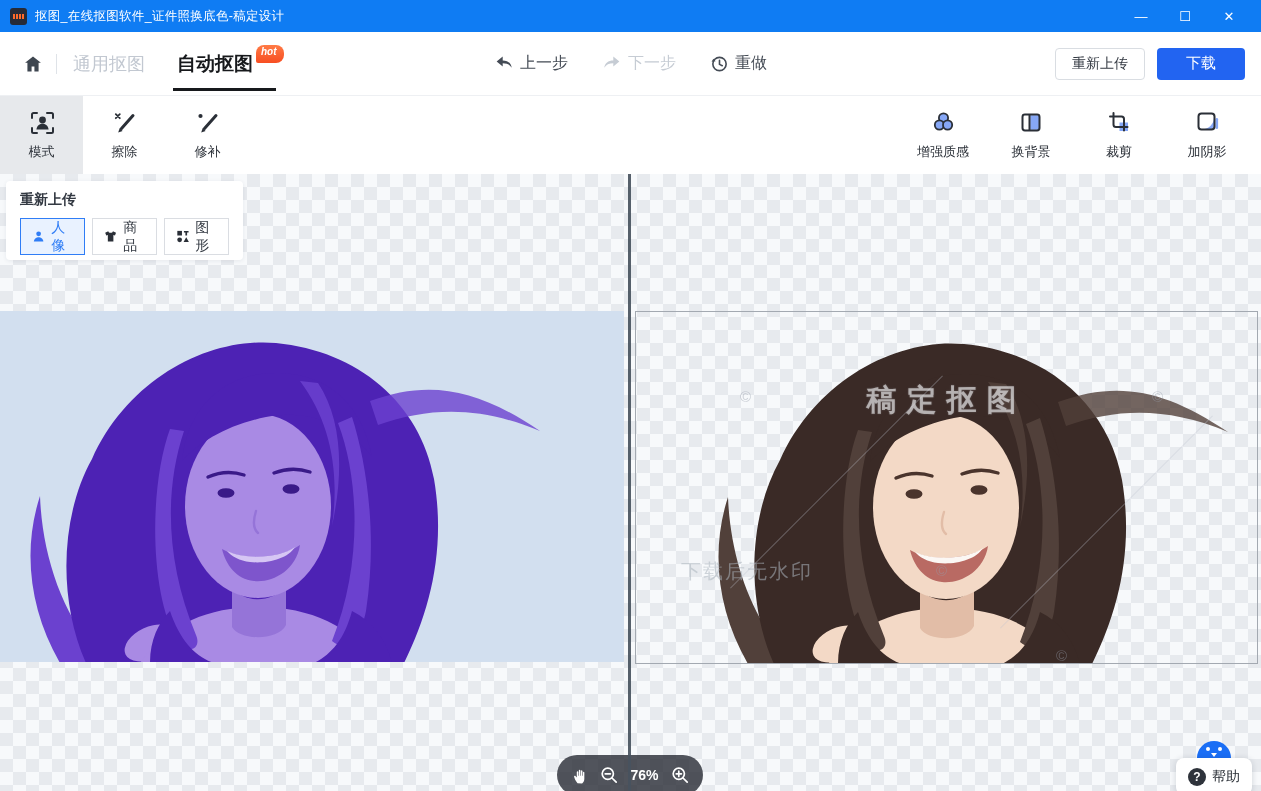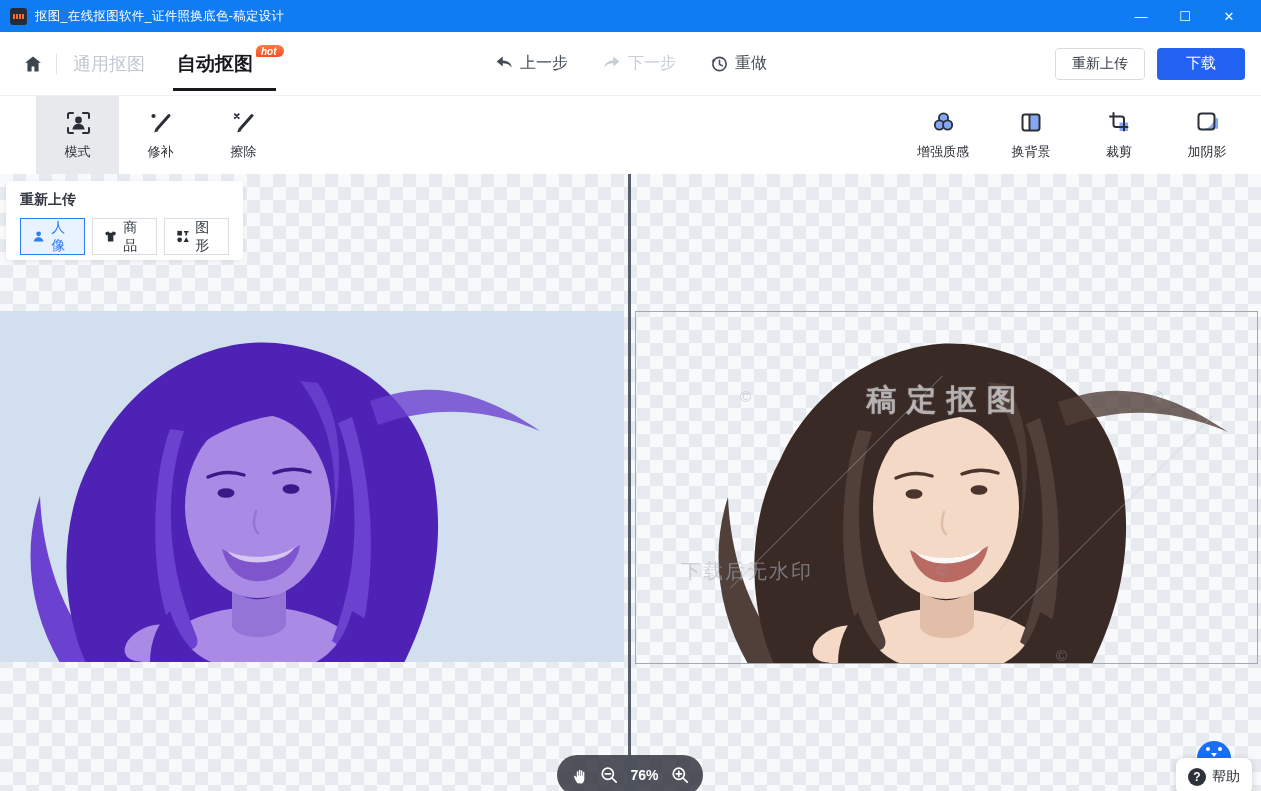--- a/index.html
+++ b/index.html
@@ -16,30 +16,30 @@
 
   
   .navbar { height:64px; background:#fff; border-bottom:1px solid #eef0f3; display:flex; align-items:center; padding:0 16px; position:relative; }
   .home-btn { width:34px; height:34px; display:flex; align-items:center; justify-content:center; cursor:pointer; }
   .nav-sep { width:1px; height:20px; background:#dfe3e8; margin:0 14px 0 6px; }
   .tab { font-size:18px; cursor:pointer; position:relative; padding:0 2px; }
   .tab-general { color:#c2c8d1; margin-right:28px; }
   .tab-auto { color:#17191c; font-weight:bold; font-size:19px; }
   .tab-auto::after { content:""; position:absolute; left:-2px; right:10px; bottom:-14px; height:3px; background:#17191c; }
   .hot-badge { display:inline-block; vertical-align:top; margin:-6px 0 0 3px; background:linear-gradient(180deg,#ff7a45,#f74e22);
-    color:#fff; font-size:10px; font-weight:bold; font-style:italic; padding:1px 7px 0 5px; border-radius:8px 8px 8px 2px; }
+    color:#fff; font-size:10px; font-weight:bold; font-style:italic; padding:1px 7px 6px 5px; border-radius:8px 8px 8px 2px; }
   .hist-group { position:absolute; left:50%; transform:translateX(-50%); display:flex; align-items:flex-end; gap:34px; }
   .hist-item { display:flex; align-items:center; gap:7px; font-size:16px; color:#444b55; cursor:pointer; white-space:nowrap; }
   .hist-item.disabled { color:#c6ccd4; cursor:default; }
   .nav-actions { margin-left:auto; display:flex; align-items:center; gap:12px; }
   .btn-outline { height:32px; padding:0 16px; border:1px solid #d9dde2; border-radius:4px; background:#fff; font-size:14px; color:#333942; cursor:pointer; }
   .btn-primary { height:32px; width:88px; border:none; border-radius:4px; background:#2264f1; font-size:15px; color:#fff; cursor:pointer; }
 
   
-  .toolbar { height:78px; background:#fff; display:flex; align-items:stretch;padding-left:36px; }
+  .toolbar { height:78px; background:#fff; display:flex; align-items:stretch; }
   .tool { width:83px; display:flex; flex-direction:column; align-items:center; justify-content:center; gap:7px; cursor:pointer; }
   .tool .lbl { font-size:13px; color:#2a2f37; }
   .tool.selected { background:#e7e9ec; }
   .tool-right-group { margin-left:auto; display:flex; align-items:stretch; padding-right:10px; }
   .tool.wide { width:88px; }
 
   
   .canvas { position:relative; height:631px; overflow:hidden;
     background-color:#f7f9fb;
     background-image:
@@ -153,33 +153,33 @@
         <path d="M24 18v3.5a1.5 1.5 0 0 1-1.5 1.5H18"></path>
           <path d="M8 23H4.5A1.5 1.5 0 0 1 3 21.5V18"></path>
       </g>
       <circle cx="13.5" cy="10" r="3.4" fill="#2a2f37"></circle>
       <path d="M7.4 19.5c.6-4.4 3.6-5.8 6.1-5.8s5.5 1.4 6.1 5.8z" fill="#2a2f37"></path>
     </svg>
     <span class="lbl">模式</span>
   </div>
   <div class="tool">
     <svg width="26" height="26" viewBox="0 0 26 26">
+      <path d="M3.8 4.2l4 4M7.8 4.2l-4 4" stroke="#2a2f37" stroke-width="1.8" stroke-linecap="round"></path>
+      <path d="M9.5 18.5 21 5.5" stroke="#2a2f37" stroke-width="3" stroke-linecap="round"></path>
+      <path d="M6.2 22.5l4.4-1.6-2.9-2.8z" fill="#2a2f37"></path>
+    </svg>
+    <span class="lbl">擦除</span>
+  </div>
+  <div class="tool">
+    <svg width="26" height="26" viewBox="0 0 26 26">
       <circle cx="5.5" cy="6" r="2.1" fill="#2a2f37"></circle>
       <path d="M9.5 18.5 21 5.5" stroke="#2a2f37" stroke-width="3" stroke-linecap="round"></path>
       <path d="M6.2 22.5l4.4-1.6-2.9-2.8z" fill="#2a2f37"></path>
     </svg>
     <span class="lbl">修补</span>
-  </div>
-  <div class="tool">
-    <svg width="26" height="26" viewBox="0 0 26 26">
-      <path d="M3.8 4.2l4 4M7.8 4.2l-4 4" stroke="#2a2f37" stroke-width="1.8" stroke-linecap="round"></path>
-      <path d="M9.5 18.5 21 5.5" stroke="#2a2f37" stroke-width="3" stroke-linecap="round"></path>
-      <path d="M6.2 22.5l4.4-1.6-2.9-2.8z" fill="#2a2f37"></path>
-    </svg>
-    <span class="lbl">擦除</span>
   </div>
 
   <div class="tool-right-group">
     <div class="tool wide">
       <svg width="27" height="27" viewBox="0 0 27 27">
         <circle cx="13.5" cy="9" r="4.6" fill="#86a7f6" stroke="#2a2f37" stroke-width="1.8"></circle>
         <circle cx="9.4" cy="16" r="4.6" fill="#86a7f6" stroke="#2a2f37" stroke-width="1.8"></circle>
         <circle cx="17.6" cy="16" r="4.6" fill="#86a7f6" stroke="#2a2f37" stroke-width="1.8"></circle>
       </svg>
       <span class="lbl">增强质感</span>

